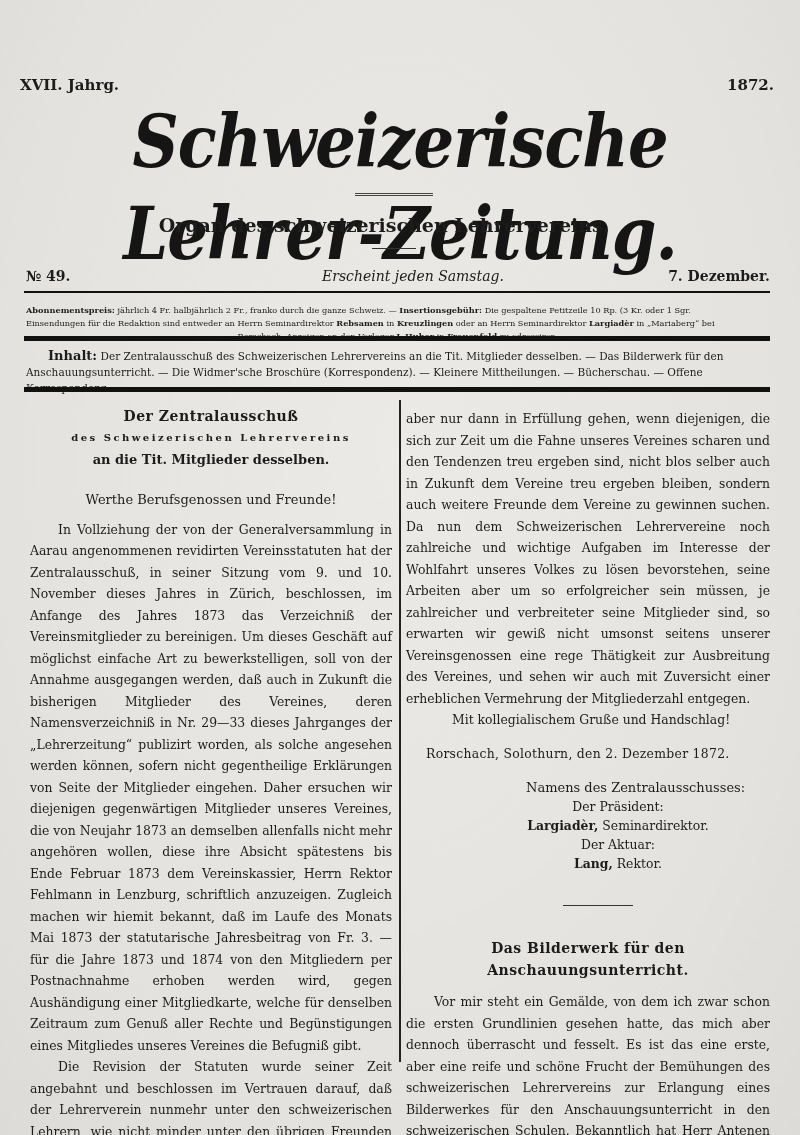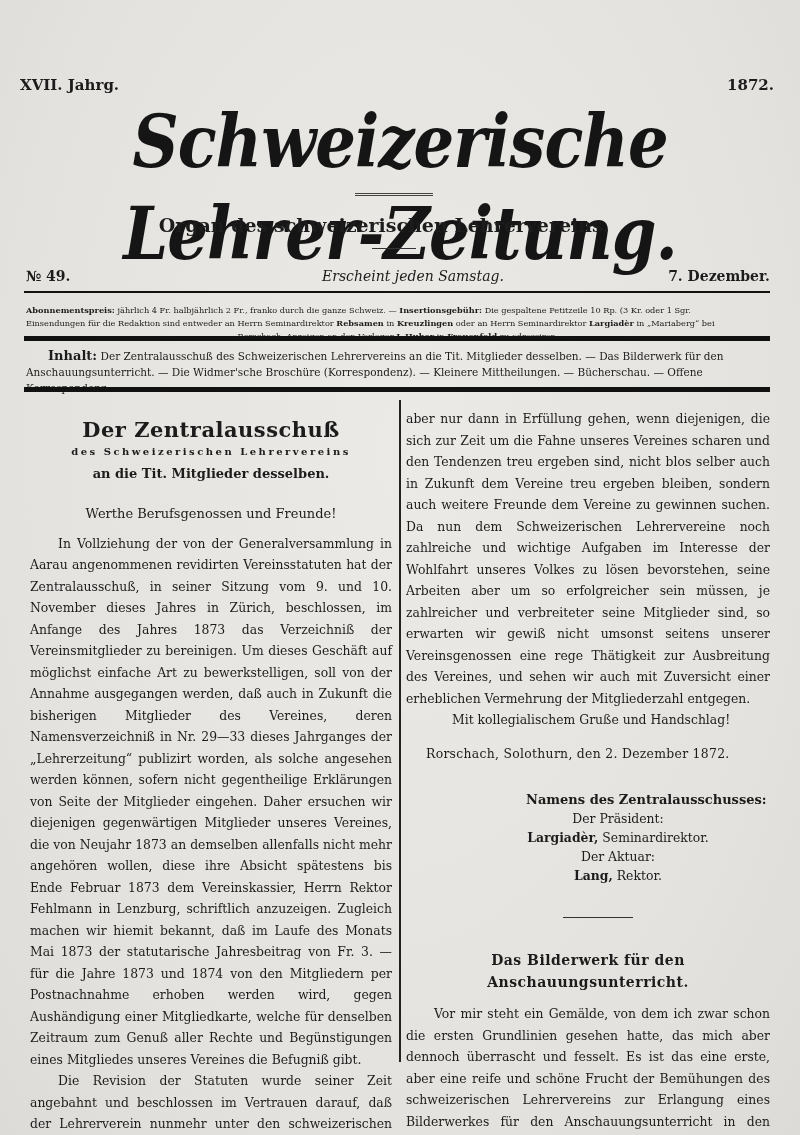--- a/index.html
+++ b/index.html
@@ -51,29 +51,29 @@
   .col-divider { position: absolute; top: 400px; left: 399px; width: 2px; height: 494px; background: #222; }
   .col-divider2 { position: absolute; top: 894px; left: 399px; width: 2px; height: 168px; background: #222; }
 
   .col { position: absolute; font-size: 12.4px; line-height: 21.5px; text-align: justify; }
   .col-left { left: 30px; width: 362px; top: 405px; }
   .col-right { left: 406px; width: 364px; top: 408px; }
   .col p { text-indent: 28px; }
   .col p.noind { text-indent: 0; }
 
   .art-title { text-align: center; font-weight: bold; line-height: 22px; }
-  .art-title .t1 { font-size: 21px; margin-top: 14px; letter-spacing: 0.5px; }
+  .art-title .t1 { font-size: 14px; letter-spacing: 0.5px; }
   .art-title .t2 { font-size: 10px; letter-spacing: 2.5px; }
   .art-title .t3 { font-size: 13px; }
   .salutation { text-align: center; font-size: 13px; margin: 18px 0 8px; }
 
   .closing { text-indent: 46px !important; }
   .place-date { text-align: left; padding-left: 20px; margin-top: 12px; letter-spacing: 0.3px; }
   .sign { text-align: center; line-height: 19px; }
-  .sign .committee { font-weight: bold; font-size: 13px; margin-top: 26px; padding-left: 120px; text-align: left; }
+  .sign .committee { font-weight: normal; font-size: 13px; margin-top: 14px; padding-left: 120px; text-align: left; }
   .sign .role { padding-left: 60px; }
   .sign .name { font-weight: bold; }
   .sep { width: 70px; height: 1px; background: #333; margin: 32px auto 0 auto; position: relative; left: 10px; }
   .art2-title { font-weight: bold; font-size: 14px; text-align: center; margin-top: 32px; letter-spacing: 0.5px; margin-bottom: 10px; }
 </style>
 </head>
 <body>
 
 <div class="page">
 

